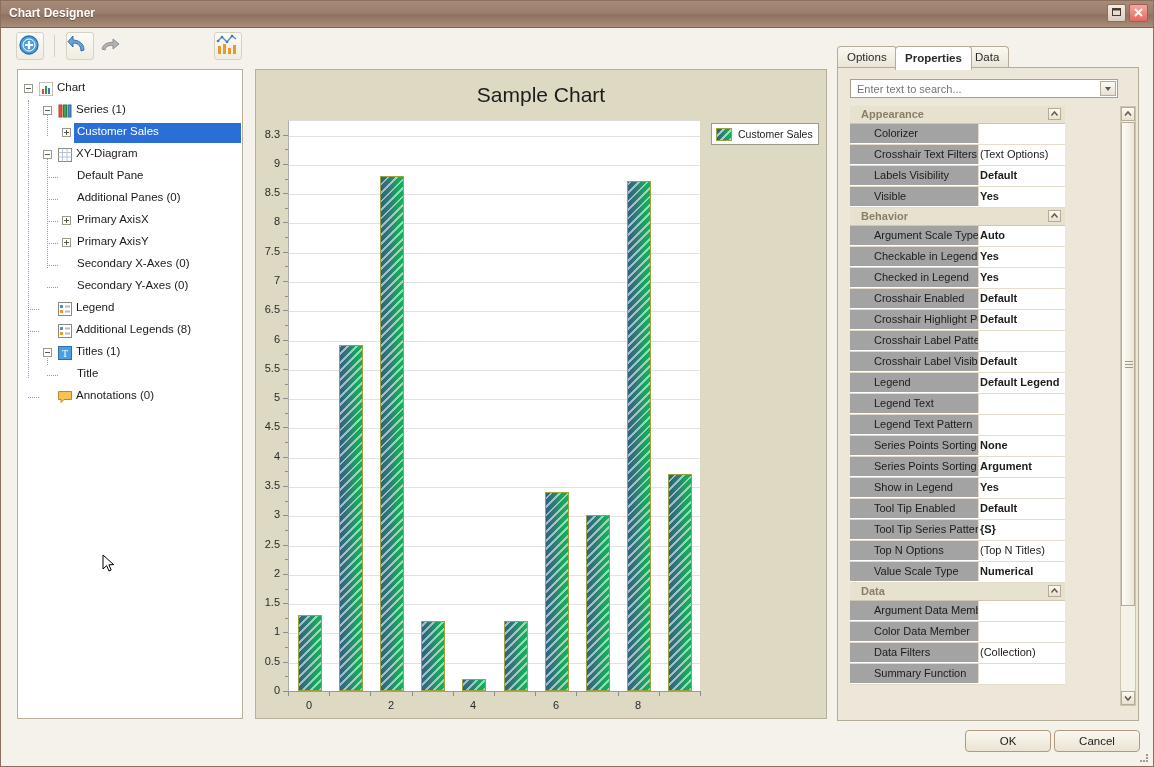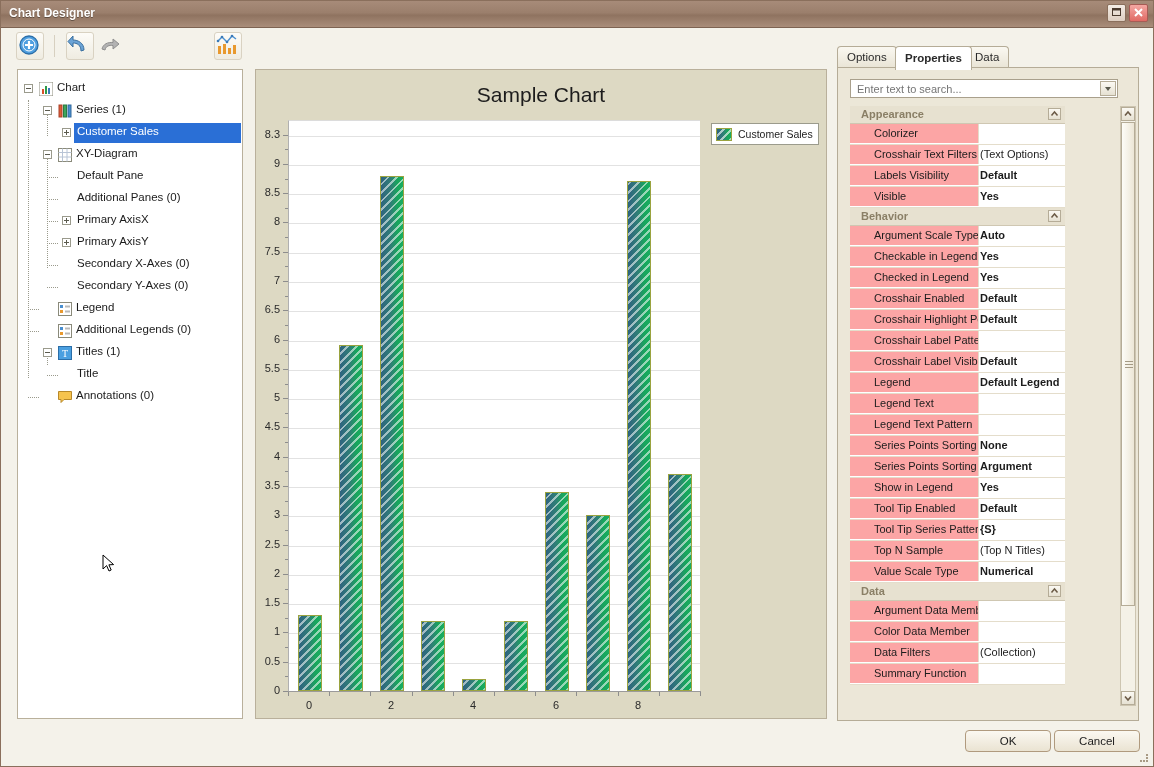--- a/index.html
+++ b/index.html
@@ -160,21 +160,21 @@
     border-bottom:1px solid #cfc7b2;
   }
   .cat .cat-label{position:absolute;left:11px;top:2px;font-weight:bold;font-size:11px;color:#8a7f66;}
   .cat .collapse{
     position:absolute;right:4px;top:2px;width:13px;height:12px;
     border:1px solid #b5ac97;background:linear-gradient(to bottom,#fbf9f3,#e6e1d2);box-sizing:border-box;
   }
   .prow{position:relative;height:20px;border-bottom:1px solid #e4ddcb;background:#ffffff;}
   .prow .pname{
     position:absolute;left:0;top:0;width:129px;height:19px;
-    background:#fca5a5;border-right:1px solid #e4ddcb;box-sizing:border-box;
+    background:#a3a3a3;border-right:1px solid #e4ddcb;box-sizing:border-box;
     overflow:hidden;
   }
   .prow .pname span{position:absolute;left:24px;top:3px;font-size:11px;color:#1c1c1c;white-space:nowrap;}
   .prow .pval{position:absolute;left:130px;top:3px;font-size:11px;color:#1c1c1c;white-space:nowrap;}
   .prow .pval.bold{font-weight:bold;}
   .prow .pexp{
     position:absolute;left:5px;top:5px;width:9px;height:9px;
     border:1px solid #9a9a8c;background:#fff;box-sizing:border-box;
   }
   .prow .pexp:before{content:"";position:absolute;left:1px;top:3px;width:5px;height:1px;background:#5a5a4e;}
@@ -370,21 +370,21 @@
         </div>
         <div style="position:absolute;left:0;right:0;top:242px;height:22px">
           <div class="node" style="top:0">
             <svg class="ico" viewBox="0 0 14 14" style="left:40px">
               <rect x="0.5" y="0.5" width="13" height="13" fill="#fff" stroke="#8a8a7a"></rect>
               <rect x="2" y="3" width="3" height="3" fill="#4a8fd0"></rect>
               <rect x="2" y="8" width="3" height="3" fill="#e8992e"></rect>
               <rect x="7" y="3.5" width="5" height="2" fill="#b9b9b9"></rect>
               <rect x="7" y="8.5" width="5" height="2" fill="#b9b9b9"></rect>
             </svg>
-            <span class="lbl" style="left:58px">Additional Legends (0)</span>
+            <span class="lbl" style="left:58px">Additional Legends (8)</span>
           </div>
         </div>
         <div style="position:absolute;left:0;right:0;top:264px;height:22px">
           <div class="node" style="top:0">
             <div class="exp" style="left:25px"></div>
             <svg class="ico" viewBox="0 0 14 14" style="left:40px">
               <rect x="0.5" y="0.5" width="13" height="13" fill="#4a9fe0" stroke="#2b6ea8"></rect>
               <text x="7" y="11" font-size="10" font-family="Liberation Serif, serif" fill="#fff" text-anchor="middle">T</text>
             </svg>
             <span class="lbl" style="left:58px">Titles (1)</span>
@@ -661,21 +661,21 @@
           </div>
           <div class="prow">
             <div class="pname">
               <span>Tool Tip Series Pattern</span>
             </div>
             <div class="pval bold">{S}</div>
           </div>
           <div class="prow">
             <span class="pexp"></span>
             <div class="pname">
-              <span>Top N Sample</span>
+              <span>Top N Options</span>
             </div>
             <div class="pval">(Top N Titles)</div>
           </div>
           <div class="prow">
             <div class="pname">
               <span>Value Scale Type</span>
             </div>
             <div class="pval bold">Numerical</div>
           </div>
           <div class="cat">

